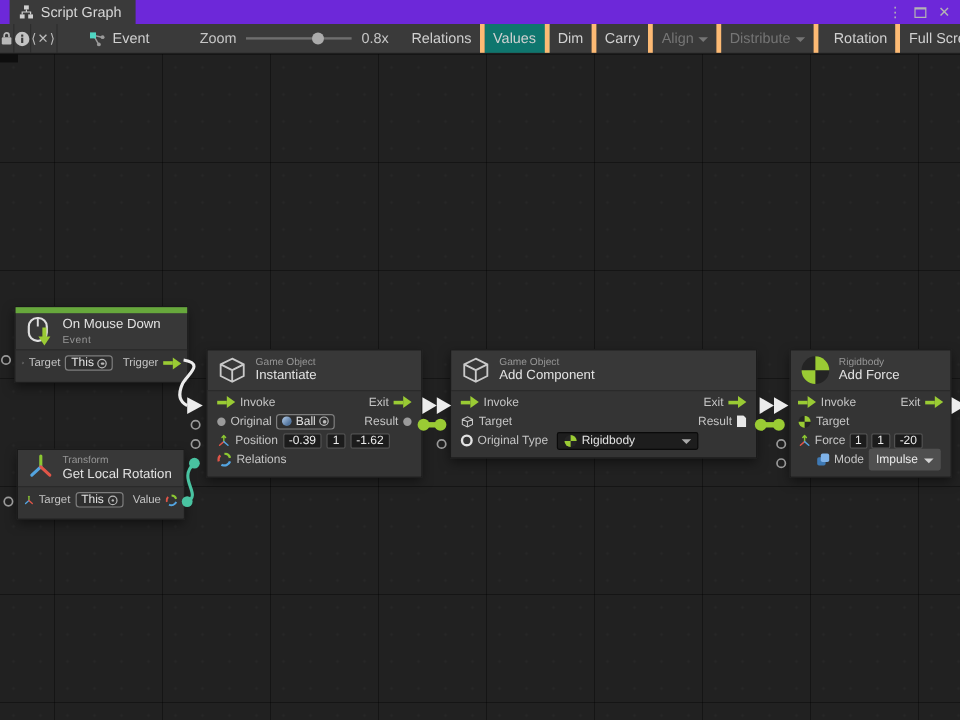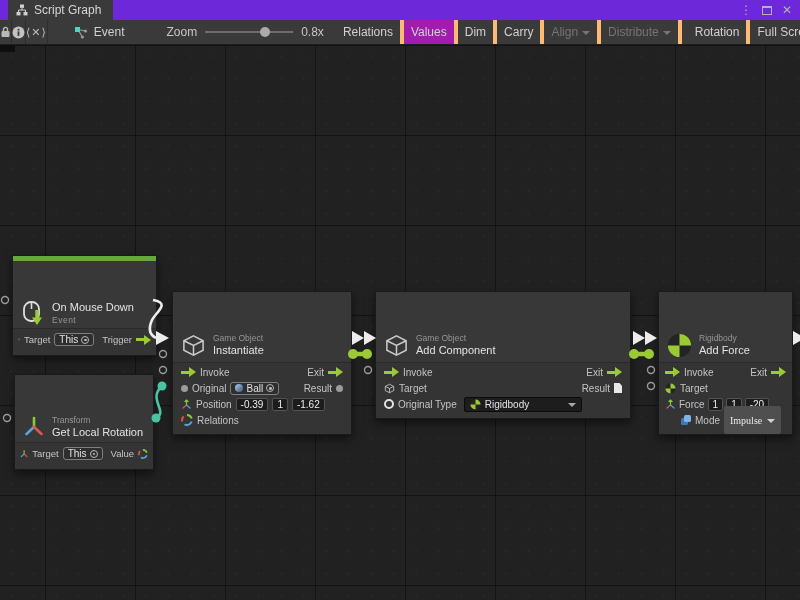--- a/index.html
+++ b/index.html
@@ -27,39 +27,39 @@
   .tbtn.sq{width:27px;}
   .codebtn{width:76px;color:#bdbdbd;font-size:11px;letter-spacing:1px;}
   .graphbtn{display:flex;align-items:center;gap:6px;padding:0 14px;margin-left:12px;}
   .zoomwrap{display:flex;align-items:center;gap:8px;margin-left:28px;color:#c6c6c6;}
   .sld{position:relative;width:88px;height:10px;}
   .sld .track{position:absolute;left:0;right:0;top:4px;height:2px;background:#6e6e6e;}
   .sld .knob{position:absolute;top:0;width:10px;height:10px;border-radius:50%;background:#ababab;}
   .tb-sep{width:1px;background:#2d2d2d;margin-left:10px;}
   .mbtns{display:flex;align-items:stretch;margin-left:2px;flex:1;}
   .mbtn{display:flex;align-items:center;gap:4px;padding:0 7px;border-right:4px solid #fdba74;white-space:nowrap;}
-  .mbtn.active{background:#a21caf;}
+  .mbtn.active{background:#0f766e;}
   .mbtn.disabled{color:#757575;}
   .caret{width:0;height:0;border-left:4px solid transparent;border-right:4px solid transparent;border-top:4px solid #c9c9c9;margin-top:1px;}
   .mbtn.disabled .caret{border-top-color:#757575;}
 
   
   .canvas{position:absolute;left:0;top:45px;width:800px;height:555px;background-color:#212121;
     background-image:
       radial-gradient(circle,rgba(255,255,255,0.028) 1px,transparent 1.4px),
       linear-gradient(rgba(0,0,0,0.38) 1px,transparent 1px),
       linear-gradient(90deg,rgba(0,0,0,0.38) 1px,transparent 1px);
     background-size:22.5px 22.5px,90px 90px,90px 90px;
     background-position:45px 0,45px 0,45px 0;}
   .notch{position:absolute;left:0;top:45px;width:15px;height:7px;background:#0e0e0e;}
 
   
   .node{position:absolute;background:var(--nodebg);border:1px solid var(--nodeborder);
     box-shadow:0 4px 9px rgba(0,0,0,0.5);color:var(--rowtext);}
-  .nhead{display:flex;align-items:center;gap:7px;padding:4px 8px;margin-top:37px;}
+  .nhead{display:flex;gap:7px;padding:4px 8px;}
   .ntitles{display:flex;flex-direction:column;justify-content:center;line-height:1.25;}
   .ngroup{font-size:8.5px;color:var(--group);}
   .ntitle{font-size:11px;color:var(--title);}
   .nbody{border-top:1px solid #2a2a2a;background:var(--nodebody);padding:1px 0 6px;}
   .row{height:16px;display:flex;align-items:center;padding:0 8px;gap:4px;font-size:10px;color:var(--rowtext);white-space:nowrap;}
   .row .sp{flex:1;}
   .evbar{height:5px;background:var(--eventgreen);}
 
   .chip{display:inline-flex;align-items:center;gap:3px;height:13px;padding:0 4px;
     border:1px solid #7e7e7e;border-radius:3px;background:#2e2e2e;color:#e2e2e2;font-size:10px;}
@@ -75,22 +75,22 @@
     background:linear-gradient(135deg,#9db8d8 20%,#5577a0 70%);}
 
   .farrow{position:relative;display:inline-block;width:15px;height:9px;flex:none;}
   .farrow .sh{position:absolute;left:0;top:3px;width:8px;height:3px;background:var(--lime);}
   .farrow .hd{position:absolute;left:8px;top:-0.5px;width:0;height:0;
     border-top:5px solid transparent;border-bottom:5px solid transparent;border-left:7px solid var(--lime);}
 
   .ddown{display:inline-flex;align-items:center;gap:4px;height:15px;padding:0 5px;background:#1d1d1d;
     border:1px solid #0a0a0a;border-radius:2px;color:#e2e2e2;font-size:10px;}
   .ddown .caret{margin-left:auto;border-top-color:#a9a9a9;}
-  .enumdd{display:inline-flex;align-items:center;gap:5px;height:28px;padding:0 6px;background:#4f4f4f;
-    border-radius:2px;color:#eaeaea;font-size:10px;font-family:Liberation Serif, serif;}
+  .enumdd{display:inline-flex;align-items:center;gap:5px;height:18px;padding:0 6px;background:#4f4f4f;
+    border-radius:2px;color:#eaeaea;font-size:10px;}
   .enumdd .caret{border-top-color:#d2d2d2;}
   .modeicon{position:relative;width:10px;height:10px;display:inline-block;flex:none;}
   .modeicon i{position:absolute;width:7px;height:7px;border-radius:1.5px;}
   .modeicon i:first-child{left:0;top:3px;background:#3e79b4;}
   .modeicon i:last-child{left:3px;top:0;background:#7fb2e8;}
 
   svg{display:block;}
   .wires{position:absolute;left:0;top:45px;pointer-events:none;}
 </style>
 </head>

